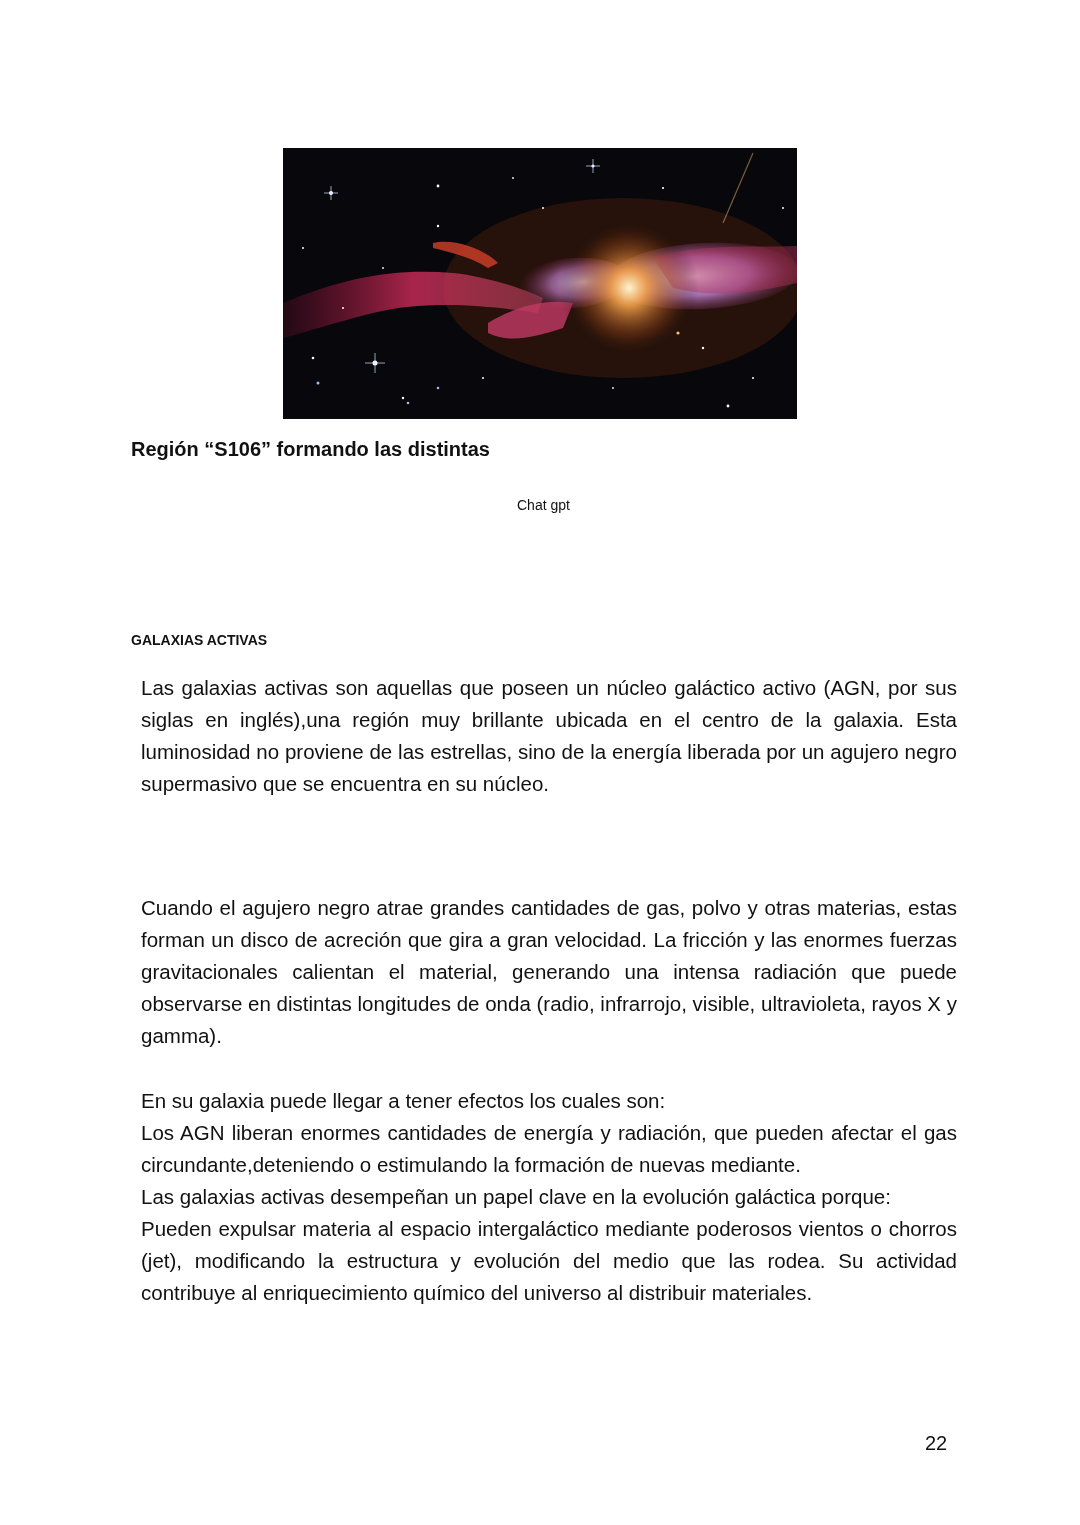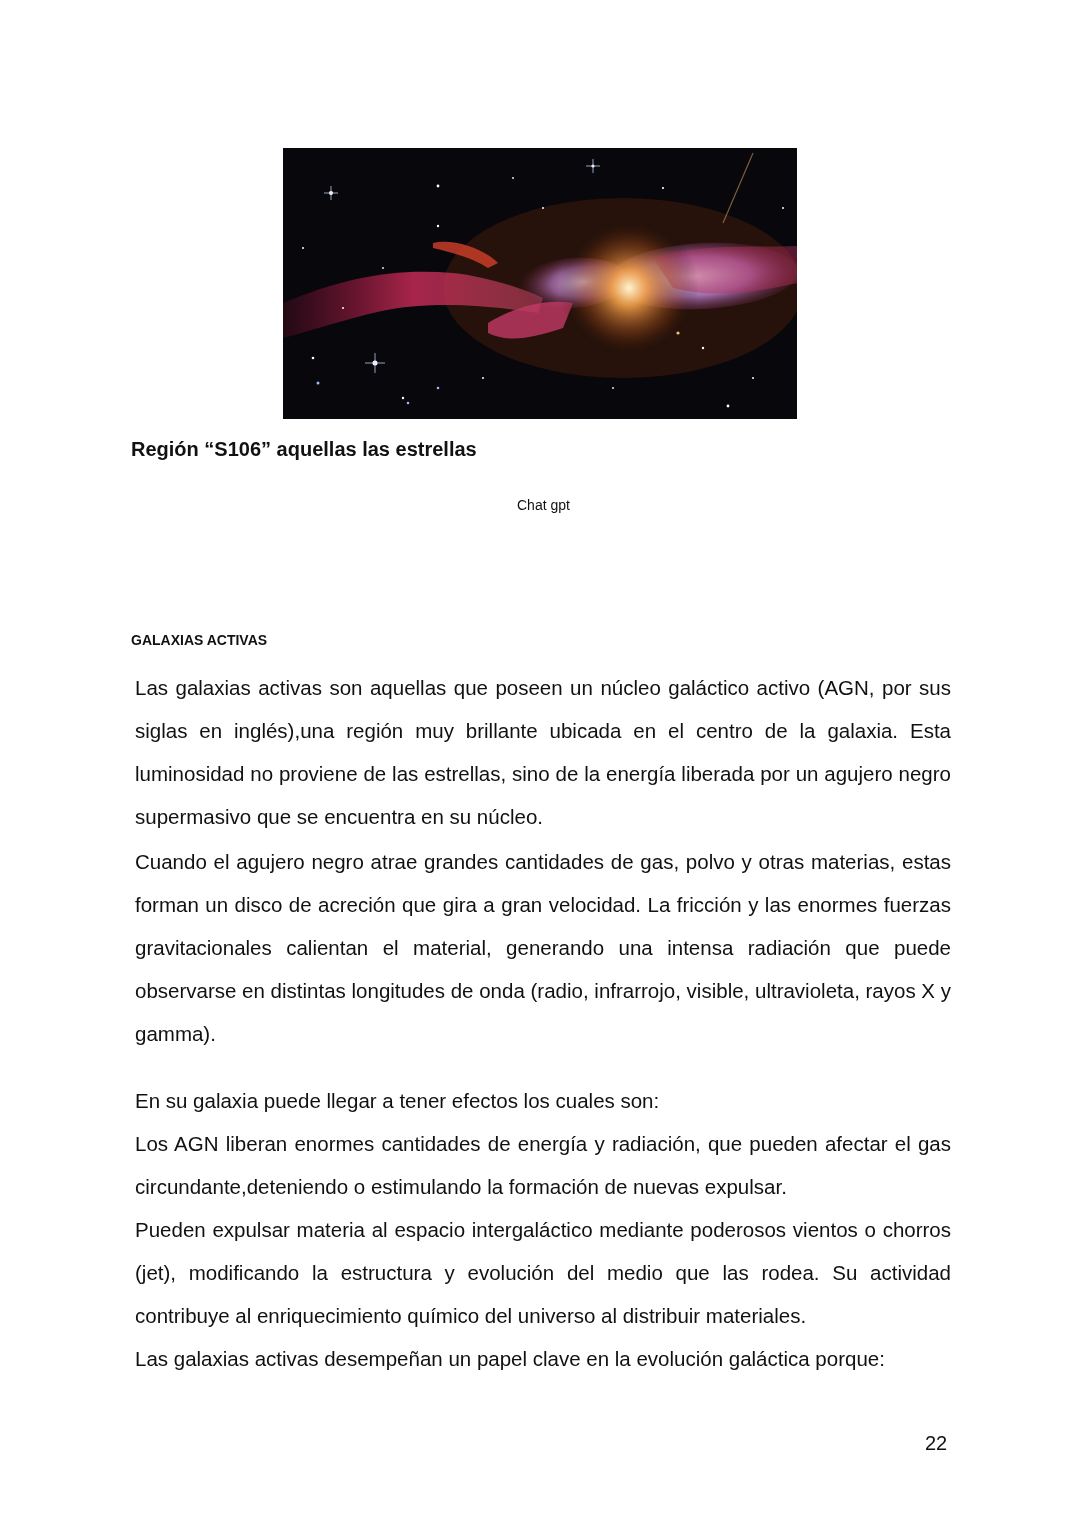--- a/index.html
+++ b/index.html
@@ -4,24 +4,24 @@
   <style>
     html, body { margin: 0; padding: 0; background: #ffffff; }
     body { width: 1080px; height: 1525px; position: relative; overflow: hidden;
            font-family: "Liberation Sans", sans-serif; color: #111; }
     .figure { position: absolute; left: 283px; top: 148px; width: 514px; height: 271px;
               overflow: hidden; background: #07060a; }
     .figure svg { display: block; width: 100%; height: 100%; }
     .caption { position: absolute; left: 131px; top: 438px; font-size: 20px; font-weight: bold; }
     .credit { position: absolute; left: 517px; top: 497px; font-size: 14px; }
     .heading { position: absolute; left: 131px; top: 632px; font-size: 14px; font-weight: bold; }
-    .para { position: absolute; left: 131px; width: 816px; font-size: 20.5px; line-height: 43px;
-            text-align: justify; margin: 4px; }
+    .para { position: absolute; left: 131px; width: 816px; font-size: 20.5px; line-height: 32px;
+            text-align: justify; margin: 10px; }
     .p1 { top: 662px; }
-    .p2 { top: 836px; }
+    .p2 { top: 882px; }
     .p3 { top: 1075px; }
     .page-num { position: absolute; left: 925px; top: 1432px; font-size: 20px; text-align: center; }
   </style>
 </head>
 <body>
 
 <div class="figure" aria-label="Región S106 nebula image: bipolar orange and pink gas lobes with a bright central star over a starfield">
   <svg viewBox="0 0 514 271" xmlns="http://www.w3.org/2000/svg">
     <defs>
       <radialGradient id="core" cx="0.5" cy="0.5" r="0.5">
@@ -85,28 +85,28 @@
       <line x1="92" y1="205" x2="92" y2="225"></line>
         <line x1="82" y1="215" x2="102" y2="215"></line>
       <line x1="48" y1="38" x2="48" y2="52"></line>
         <line x1="41" y1="45" x2="55" y2="45"></line>
       <line x1="310" y1="11" x2="310" y2="25"></line>
         <line x1="303" y1="18" x2="317" y2="18"></line>
     </g>
   </svg>
 </div>
 
-<div class="caption">Región “S106” aquellas las estrellas</div>
+<div class="caption">Región “S106” formando las distintas</div>
 <div class="credit">Chat gpt</div>
 
 <div class="heading">GALAXIAS ACTIVAS</div>
 
 <p class="para p1"> Las galaxias activas son aquellas que poseen un núcleo galáctico activo (AGN, por sus siglas en inglés),una región muy brillante ubicada en el centro de la galaxia. Esta luminosidad no proviene de las estrellas, sino de la energía liberada por un agujero negro supermasivo que se encuentra en su núcleo.</p>
 <p class="para p2"> Cuando el agujero negro atrae grandes cantidades de gas, polvo y otras materias, estas forman un disco de acreción que gira a gran velocidad. La fricción y las enormes fuerzas gravitacionales calientan el material, generando una intensa radiación que puede observarse en distintas longitudes de onda (radio, infrarrojo, visible, ultravioleta, rayos X y gamma).</p>
 
 <div class="para p3">
   <div> En su galaxia puede llegar a tener efectos los cuales son:</div>
-  <div> Los AGN liberan enormes cantidades de energía y radiación, que pueden afectar el gas circundante,deteniendo o estimulando la formación de nuevas expulsar.</div>
+  <div> Los AGN liberan enormes cantidades de energía y radiación, que pueden afectar el gas circundante,deteniendo o estimulando la formación de nuevas mediante.</div>
+  <div> Las galaxias activas desempeñan un papel clave en la evolución galáctica porque:</div>
   <div>Pueden expulsar materia al espacio intergaláctico mediante poderosos vientos o chorros (jet), modificando la estructura y evolución del medio que las rodea. Su actividad contribuye al enriquecimiento químico del universo al distribuir materiales.</div>
-  <div> Las galaxias activas desempeñan un papel clave en la evolución galáctica porque:</div>
 </div>
 
 <div class="page-num">22</div>
 
 </body></html>

